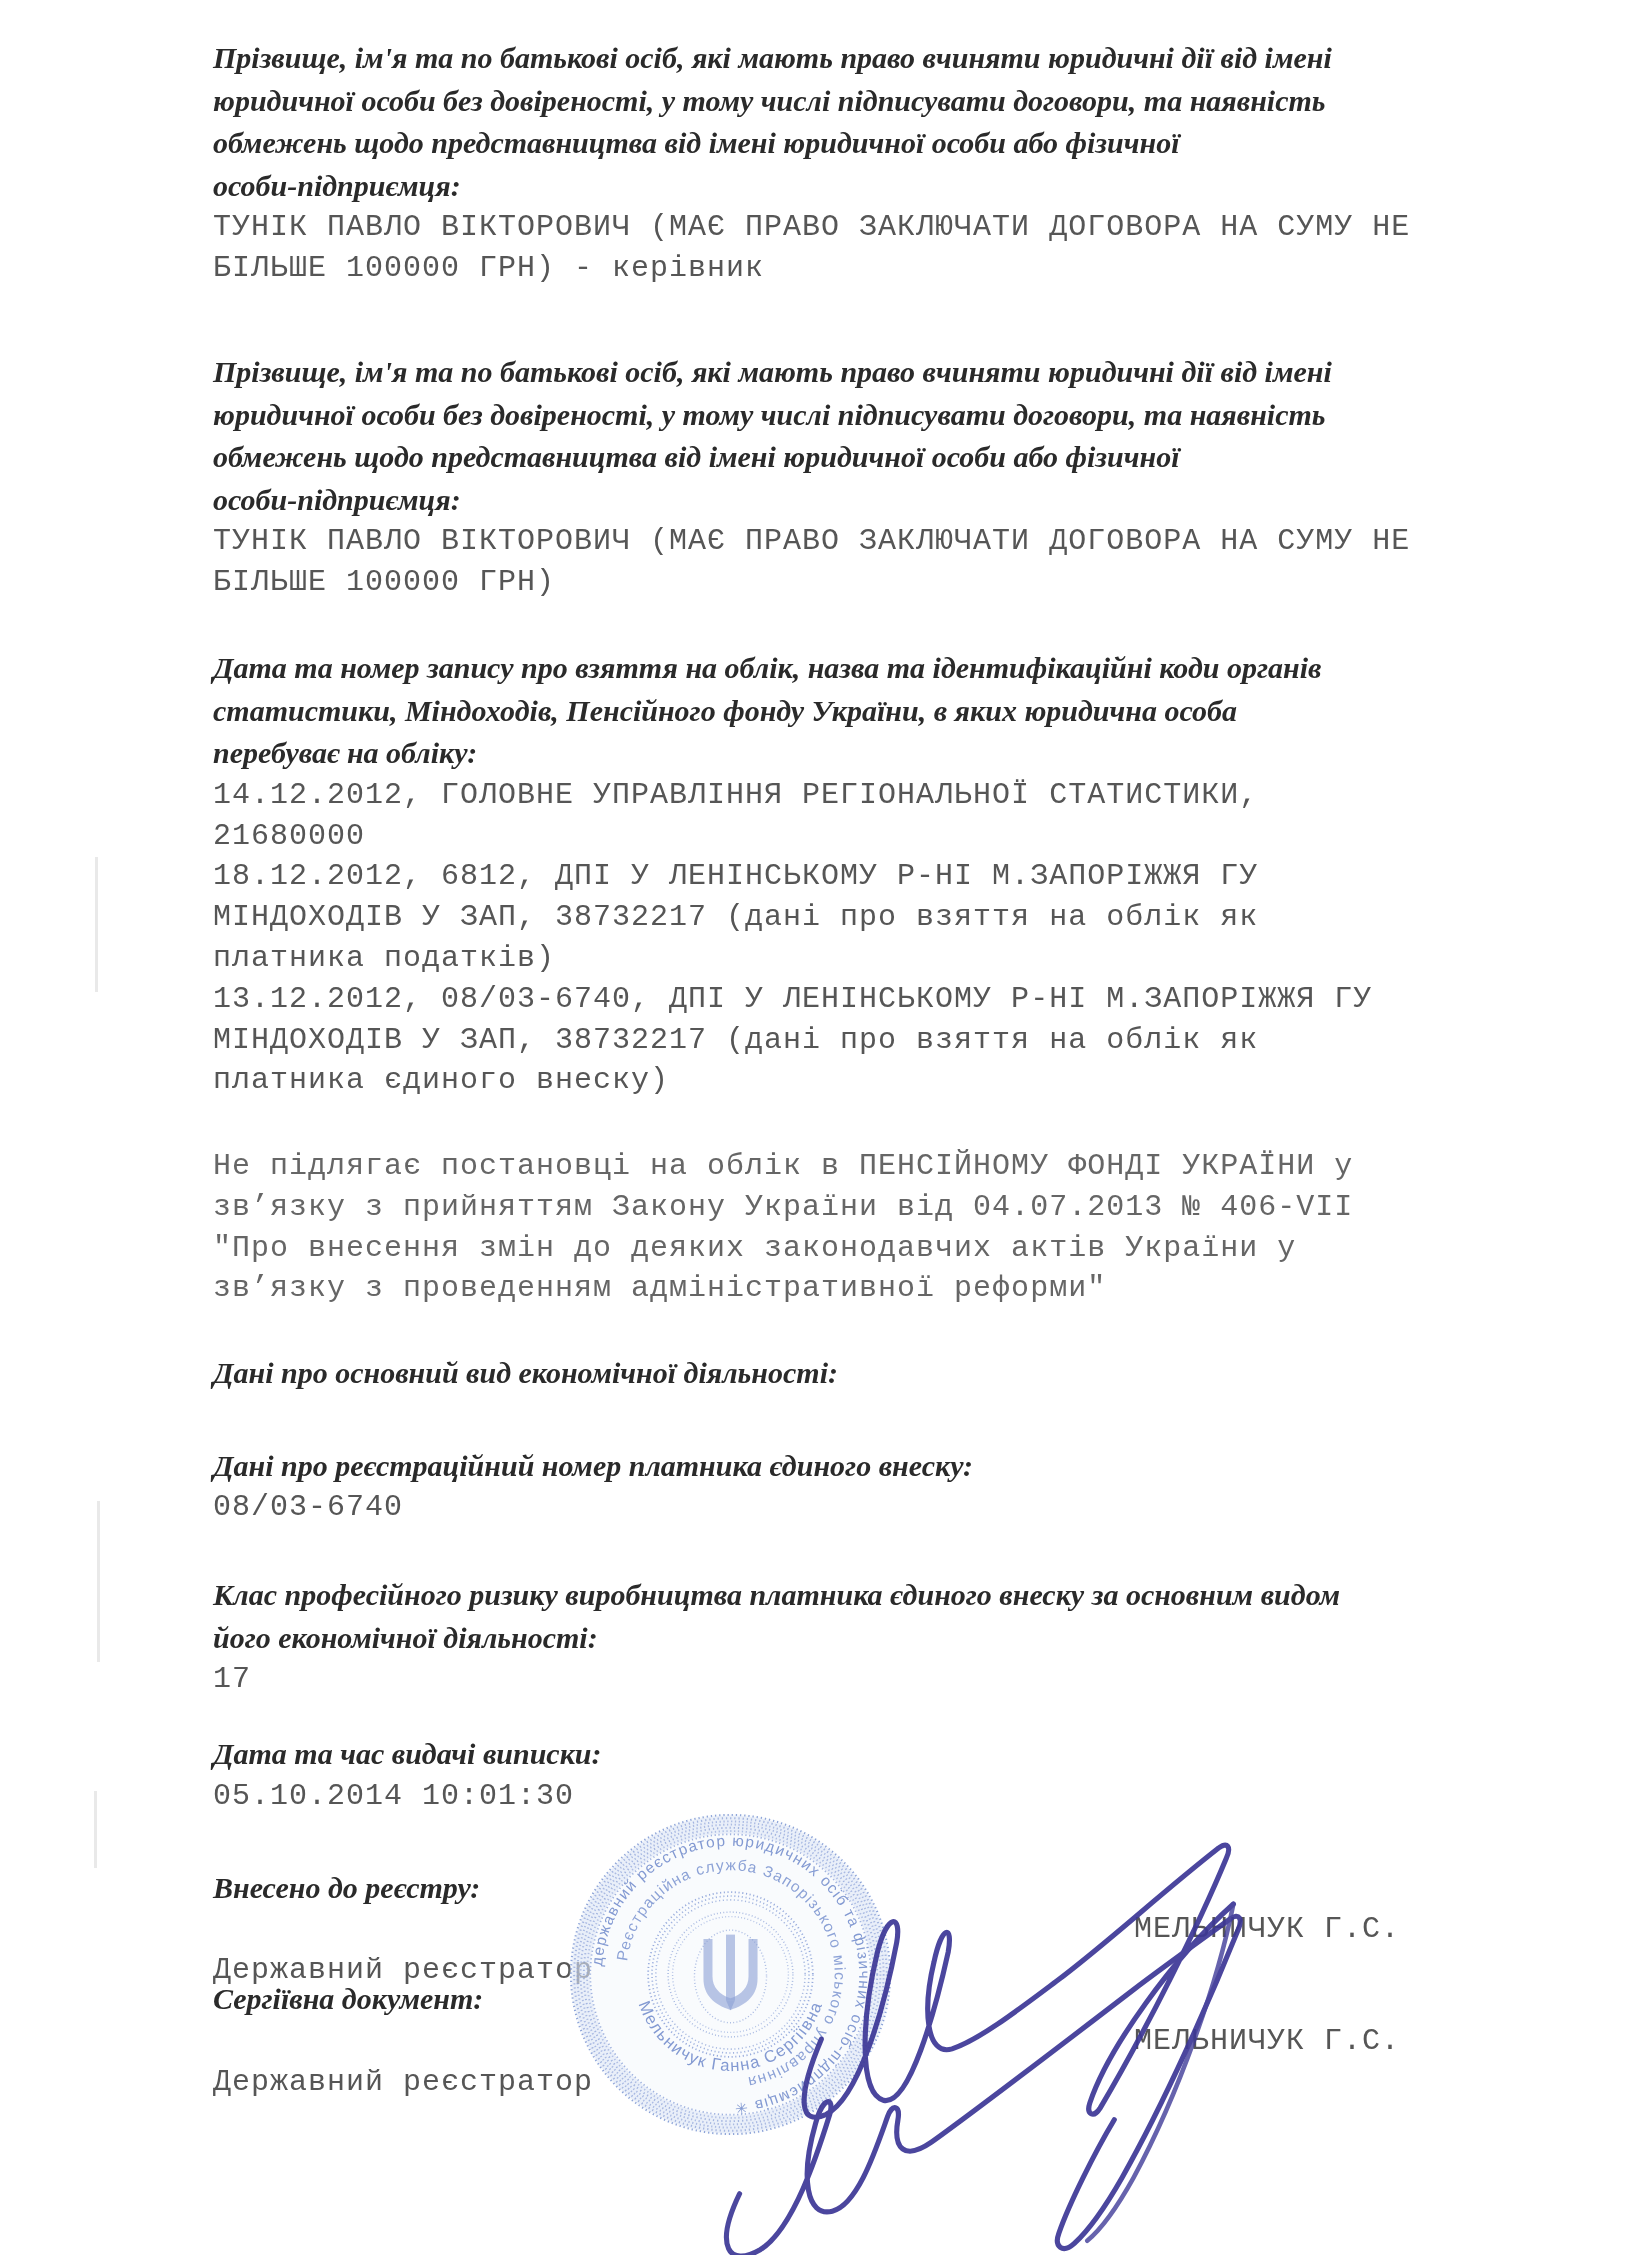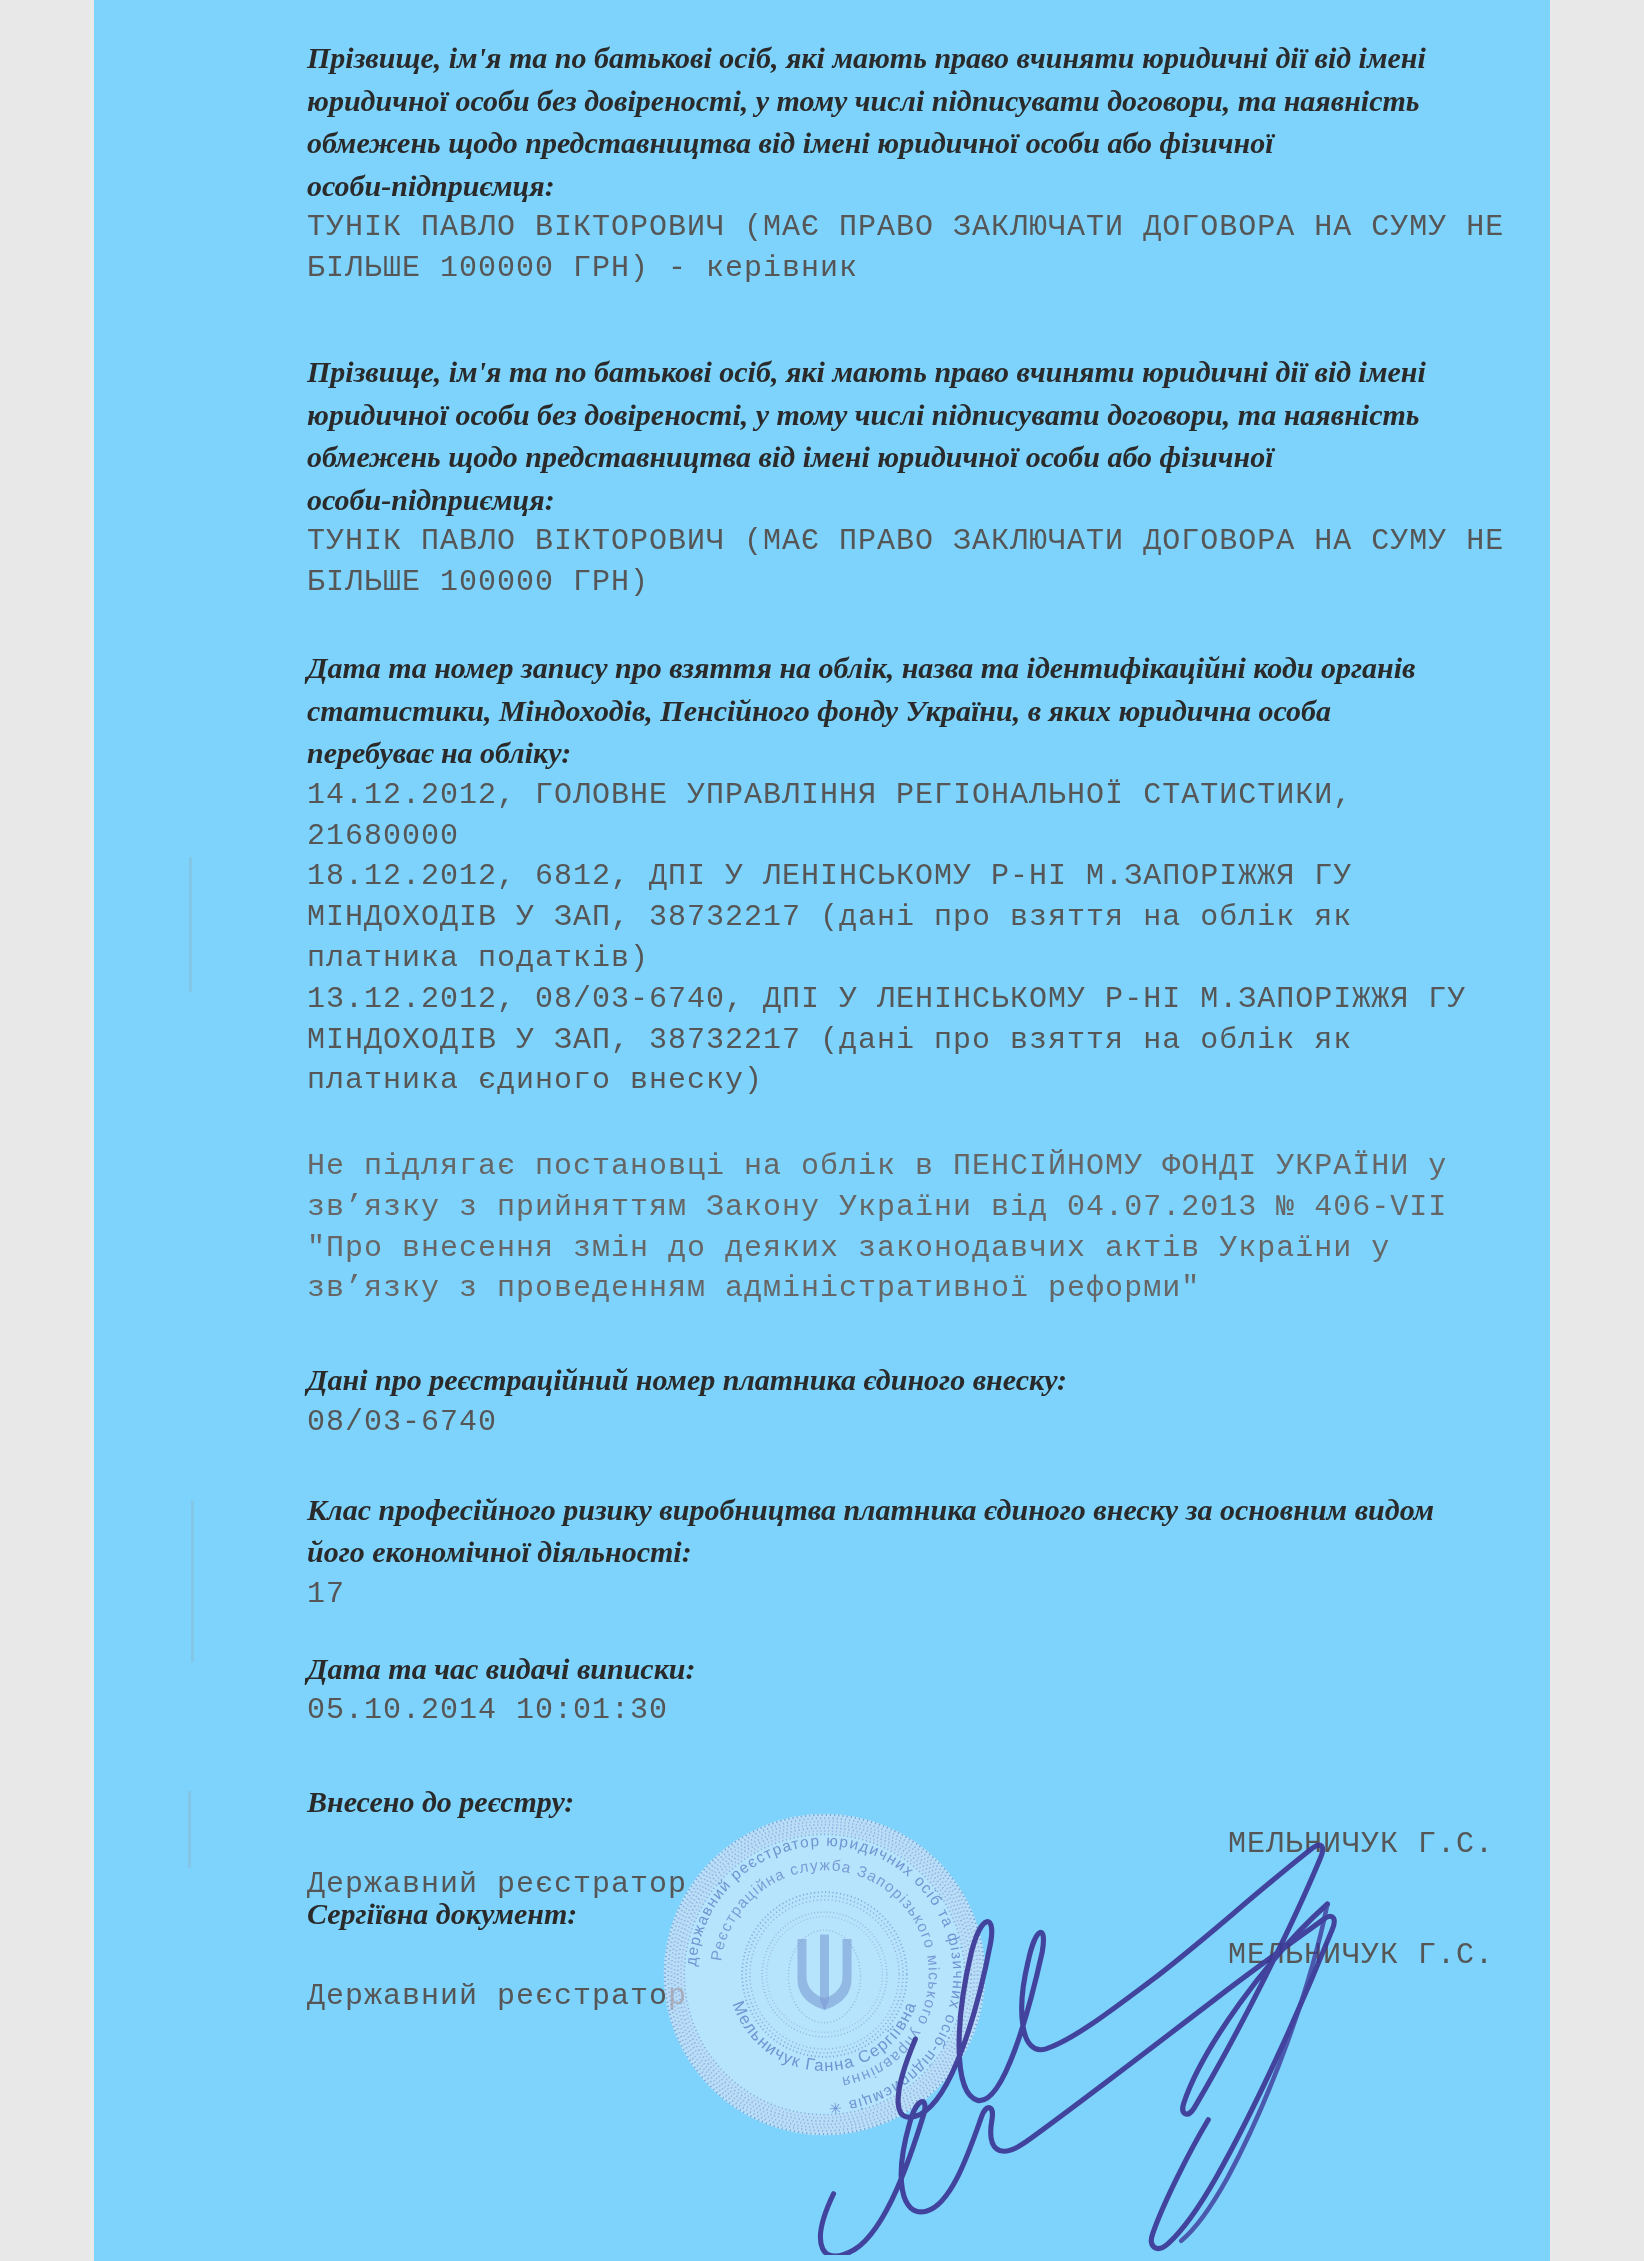--- a/index.html
+++ b/index.html
@@ -1,21 +1,21 @@
 <!DOCTYPE html>
 <html style="font-size:10.3px"><head>
 <meta charset="utf-8">
 <style>
   html,body{margin:0;padding:0;background:#e8e8e8;}
   .page{
     position:relative;
-    width:1456px;
+    width:1644px;
     height:2261px;
     margin:0 auto;
-    background:#7dd3fc;
+    background:#ffffff;
     overflow:hidden;
     font-family:"Liberation Serif", serif;
   }
   .content{
     position:absolute;
     left:213px;
     top:37px;
     width:1270px;
   }
   .section{position:relative;}
@@ -118,20 +118,21 @@
     </div>
 
     <div class="section" style="margin-top:45px;">
       <div class="value note">Не підлягає постановці на облік в ПЕНСІЙНОМУ ФОНДІ УКРАЇНИ у
 зв’язку з прийняттям Закону України від 04.07.2013 № 406-VII
 "Про внесення змін до деяких законодавчих актів України у
 зв’язку з проведенням адміністративної реформи"</div>
     </div>
 
     <div class="section" style="margin-top:43px;">
+      <div class="heading">Дані про основний вид економічної діяльності:</div>
     </div>
 
     <div class="section" style="margin-top:50px;">
       <div class="heading">Дані про реєстраційний номер платника єдиного внеску:</div>
       <div class="value">08/03-6740</div>
     </div>
 
     <div class="section" style="margin-top:46px;">
       <div class="heading">Клас професійного ризику виробництва платника єдиного внеску за основним видом
 його економічної діяльності:</div>

